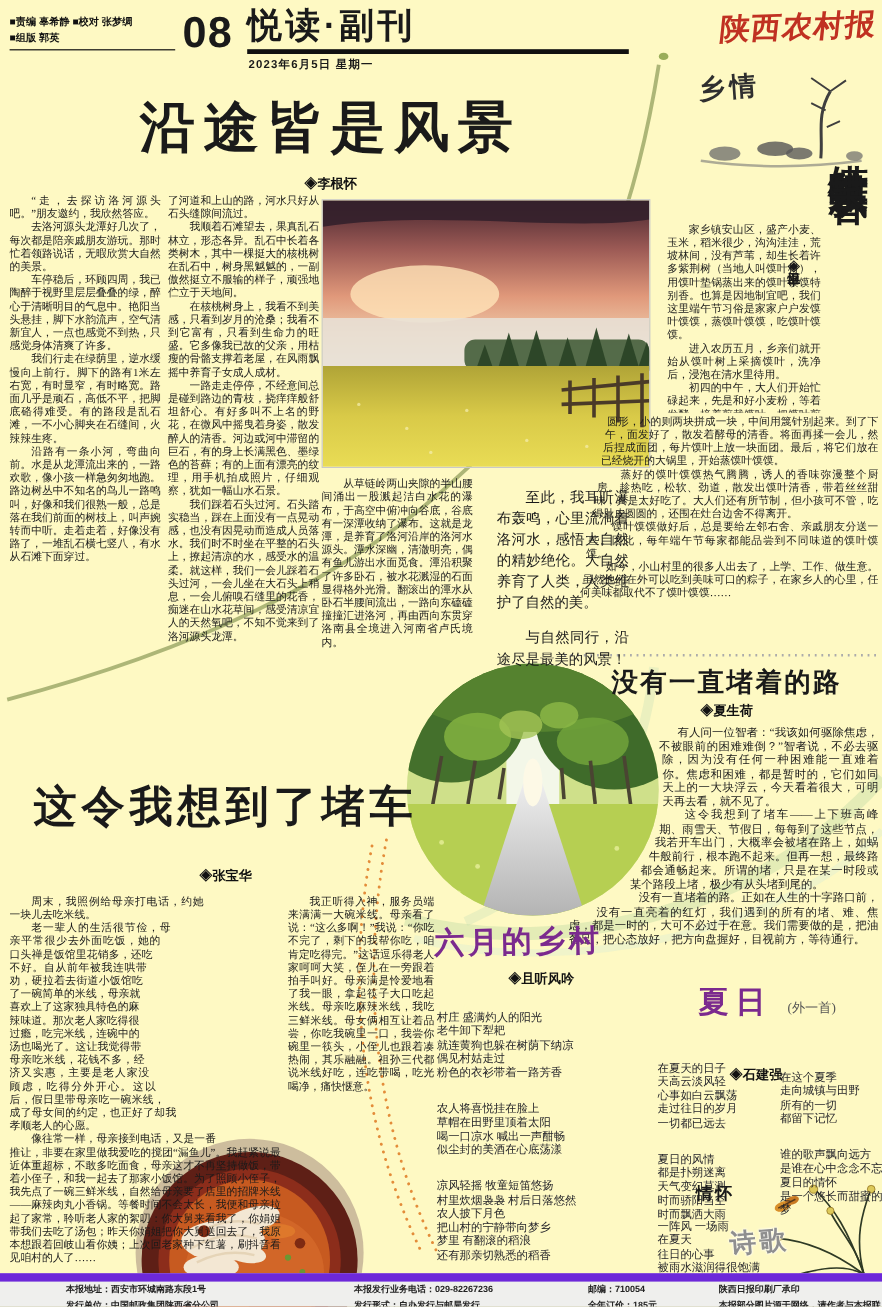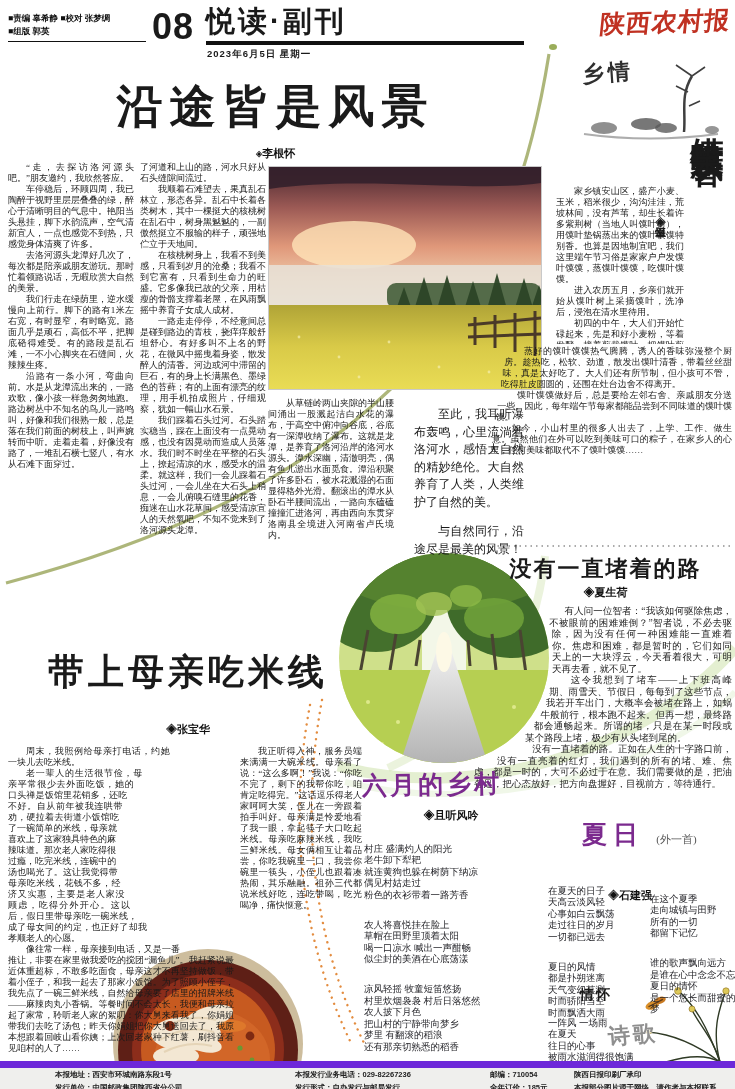--- a/index.html
+++ b/index.html
@@ -1,32 +1,32 @@
 <!DOCTYPE html>
 <html><head>
 <meta charset="utf-8">
 <style>
   html,body{margin:0;padding:0;background:#888;}
-  #page{position:relative;width:735px;height:1089px;background:#ffffff;overflow:hidden;
+  #page{position:relative;width:735px;height:1089px;background:#fef9c3;overflow:hidden;
         font-family:"Liberation Serif",serif;color:#1a1a1a;}
   .abs{position:absolute;}
   
   .staff{left:8px;top:12px;width:138px;font:bold 8.5px "Liberation Sans",sans-serif;
          color:#111;line-height:13px;border-bottom:1.5px solid #111;padding-bottom:3px;}
   .pagenum{left:152px;top:6px;font:900 36px "Liberation Sans",sans-serif;letter-spacing:1px;}
   .secttitle{left:206px;top:2px;font:900 29px "Liberation Sans",sans-serif;letter-spacing:3px;}
   .sectrule{left:206px;top:41px;width:318px;height:3.5px;background:#111;}
   .sectdate{left:207px;top:48px;font:bold 9.5px "Liberation Sans",sans-serif;letter-spacing:1px;}
   .masthead{left:575px;top:6px;width:155px;text-align:right;font:bold 25px "Liberation Serif",serif;
             color:#c03122;transform:skewX(-8deg) rotate(-2deg);letter-spacing:1px;}
   
   .main-title{left:8px;top:76px;width:535px;text-align:center;
               font:900 46px "Liberation Sans",sans-serif;letter-spacing:7px;}
   .byline{font:bold 11px "Liberation Sans",sans-serif;text-align:center;color:#111;}
-  .main-author{left:8px;top:146px;width:535px;font-family:Liberation Mono, monospace;}
+  .main-author{left:8px;top:146px;width:535px;}
   .body9{font-size:9px;line-height:11px;text-align:justify;overflow:hidden;}
   .body9 p,.body10 p{margin:0;text-indent:2em;}
   p.noind{text-indent:0 !important;}
   .mcol1{left:8px;top:162px;width:126px;height:462px;}
   .mcol2{left:140px;top:162px;width:126px;height:462px;}
   .mcol3{left:268px;top:398px;width:126px;height:228px;}
   .mcol4{left:402px;top:394px;width:134px;height:175px;font-size:12px;line-height:17.5px;
          text-align:justify;overflow:hidden;}
   .mcol4 p{margin:12px;text-indent:2em;}
   .photo{border:1px solid #c9c9c9;}
@@ -77,21 +77,21 @@
   .qh-body{left:548px;top:1006px;width:100px;}
   .poetry-label{left:608px;top:1020px;font:900 22px "Liberation Serif",serif;color:#8f8f8f;
                 letter-spacing:3px;transform:rotate(-5deg);
                 text-shadow:0 0 2px #fff,0 0 2px #fff;}
   .orchid{left:636px;top:982px;width:100px;height:82px;}
   
   .footer{left:0;top:1061px;width:735px;height:28px;background:#efefed;
           border-top:7px solid #6d28d9;}
   .frow{display:flex;padding-left:55px;font:bold 7.5px "Liberation Sans",sans-serif;
         color:#222;line-height:13px;}
-  .fc0{width:240px;} .fc1{width:195px;} .fc2{width:84px;} .fc3{flex:1;}
+  .fc0{width:240px;} .fc1{width:195px;} .fc2{width:109px;} .fc3{flex:1;}
   .deco{left:0;top:0;width:735px;height:1089px;pointer-events:none;}
   .z0{z-index:0;} .z1{z-index:1;} .z2{z-index:2;position:absolute;}
 </style>
 </head>
 <body>
 
 <div id="page">
 
   <svg class="abs deco z0" viewBox="0 0 735 1089">
     <path d="M549,54 C516,260 430,470 6,583" fill="none" stroke="#a9b273" stroke-width="3.2" opacity="0.95"></path>
@@ -160,22 +160,22 @@
         <line x1="226" y1="148" x2="226" y2="181"></line>
       <line x1="246" y1="146" x2="246" y2="185"></line>
         <line x1="266" y1="144" x2="266" y2="189"></line>
       <line x1="199" y1="158" x2="272" y2="151"></line>
         <line x1="199" y1="170" x2="272" y2="167"></line>
     </g>
   </svg>
 
   <div class="abs body9 mcol1 z2">
     <p>“走，去探访洛河源头吧。”朋友邀约，我欣然答应。</p>
+    <p>去洛河源头龙潭好几次了，每次都是陪亲戚朋友游玩。那时忙着领路说话，无暇欣赏大自然的美景。</p>
     <p>车停稳后，环顾四周，我已陶醉于视野里层层叠叠的绿，醉心于清晰明目的气息中。艳阳当头悬挂，脚下水韵流声，空气清新宜人，一点也感觉不到热，只感觉身体清爽了许多。</p>
-    <p>去洛河源头龙潭好几次了，每次都是陪亲戚朋友游玩。那时忙着领路说话，无暇欣赏大自然的美景。</p>
     <p>我们行走在绿荫里，逆水缓慢向上前行。脚下的路有1米左右宽，有时显窄，有时略宽。路面几乎是顽石，高低不平，把脚底硌得难受。有的路段是乱石滩，一不小心脚夹在石缝间，火辣辣生疼。</p>
     <p>沿路有一条小河，弯曲向前。水是从龙潭流出来的，一路欢歌，像小孩一样急匆匆地跑。路边树丛中不知名的鸟儿一路鸣叫，好像和我们很熟一般，总是落在我们前面的树枝上，叫声婉转而中听。走着走着，好像没有路了，一堆乱石横七竖八，有水从石滩下面穿过。</p>
   </div>
   <div class="abs body9 mcol3 z2">
     <p>从草链岭两山夹隙的半山腰间涌出一股溅起洁白水花的瀑布，于高空中俯冲向谷底，谷底有一深潭收纳了瀑布。这就是龙潭，是养育了洛河沿岸的洛河水源头。潭水深幽，清澈明亮，偶有鱼儿游出水面觅食。潭沿积聚了许多卧石，被水花溅湿的石面显得格外光滑。翻滚出的潭水从卧石半腰间流出，一路向东磕磕撞撞汇进洛河，再由西向东贯穿洛南县全境进入河南省卢氏境内。</p>
   </div>
   <div class="abs body9 mcol2 z2">
     <p class="noind">了河道和上山的路，河水只好从石头缝隙间流过。</p>
     <p>我顺着石滩望去，果真乱石林立，形态各异。乱石中长着各类树木，其中一棵挺大的核桃树在乱石中，树身黑魆魆的，一副傲然挺立不服输的样子，顽强地伫立于天地间。</p>
     <p>在核桃树身上，我看不到美感，只看到岁月的沧桑；我看不到它富有，只看到生命力的旺盛。它多像我已故的父亲，用枯瘦的骨骼支撑着老屋，在风雨飘摇中养育子女成人成材。</p>
@@ -199,20 +199,21 @@
   <div class="abs badge-txt z2">乡情</div>
   <div class="abs mo-title z2">馍叶馍馍飘香</div>
   <div class="abs mo-author z2">◈辛恒卫</div>
   <div class="abs body9 mo-narrow z2">
     <p>家乡镇安山区，盛产小麦、玉米，稻米很少，沟沟洼洼，荒坡林间，没有芦苇，却生长着许多紫荆树（当地人叫馍叶树），用馍叶垫锅蒸出来的馍叶馍馍特别香。也算是因地制宜吧，我们这里端午节习俗是家家户户发馍叶馍馍，蒸馍叶馍馍，吃馍叶馍馍。</p>
     <p>进入农历五月，乡亲们就开始从馍叶树上采摘馍叶，洗净后，浸泡在清水里待用。</p>
     <p>初四的中午，大人们开始忙碌起来，先是和好小麦粉，等着发酵，接着剪裁馍叶，把馍叶剪成碗口大小的</p>
   </div>
   <div class="abs body9 mo-wide z2">
     <div class="arc-spacer"></div>
+    <p class="noind">圆形，小的则两块拼成一块，中间用篾针别起来。到了下午，面发好了，散发着酵母的清香。将面再揉一会儿，然后捏成面团，每片馍叶上放一块面团。最后，将它们放在已经烧开的大锅里，开始蒸馍叶馍馍。</p>
     <p>蒸好的馍叶馍馍热气腾腾，诱人的香味弥漫整个厨房。趁热吃，松软、劲道，散发出馍叶清香，带着丝丝甜味，真是太好吃了。大人们还有所节制，但小孩可不管，吃得肚皮圆圆的，还围在灶台边舍不得离开。</p>
     <p>馍叶馍馍做好后，总是要给左邻右舍、亲戚朋友分送一些。因此，每年端午节每家都能品尝到不同味道的馍叶馍馍。</p>
     <p>如今，小山村里的很多人出去了，上学、工作、做生意。虽然他们在外可以吃到美味可口的粽子，在家乡人的心里，任何美味都取代不了馍叶馍馍……</p>
   </div>
 
   <div class="abs dulu-title z2">没有一直堵着的路</div>
   <div class="abs byline dulu-author z2">◈夏生荷</div>
 
   <svg class="abs photo-road z1" viewBox="0 0 212 212">
     <defs>
@@ -255,21 +256,21 @@
     </g>
   </svg>
 
   <div class="abs body9 dulu-body z2">
     <div class="circ-spacer"></div>
     <p>有人问一位智者：“我该如何驱除焦虑，不被眼前的困难难倒？”智者说，不必去驱除，因为没有任何一种困难能一直难着你。焦虑和困难，都是暂时的，它们如同天上的一大块浮云，今天看着很大，可明天再去看，就不见了。</p>
     <p>这令我想到了堵车——上下班高峰期、雨雪天、节假日，每每到了这些节点，我若开车出门，大概率会被堵在路上，如蜗牛般前行，根本跑不起来。但再一想，最终路都会通畅起来。所谓的堵，只是在某一时段或某个路段上堵，极少有从头堵到尾的。</p>
     <p>没有一直堵着的路。正如在人生的十字路口前，没有一直亮着的红灯，我们遇到的所有的堵、难、焦虑，都是一时的，大可不必过于在意。我们需要做的是，把油备足，把心态放好，把方向盘握好，目视前方，等待通行。</p>
   </div>
 
-  <div class="abs mx-title z2">带上母亲吃米线</div>
+  <div class="abs mx-title z2">这令我想到了堵车</div>
   <div class="abs byline mx-author z2">◈张宝华</div>
   <div class="abs body9 mx-col1 z2">
     <div class="bowl-spacer"></div>
     <p>周末，我照例给母亲打电话，约她一块儿去吃米线。</p>
     <p>老一辈人的生活很节俭，母亲平常很少去外面吃饭，她的口头禅是饭馆里花销多，还吃不好。自从前年被我连哄带劝，硬拉着去街道小饭馆吃了一碗简单的米线，母亲就喜欢上了这家独具特色的麻辣味道。那次老人家吃得很过瘾，吃完米线，连碗中的汤也喝光了。这让我觉得带母亲吃米线，花钱不多，经济又实惠，主要是老人家没顾虑，吃得分外开心。这以后，假日里带母亲吃一碗米线，成了母女间的约定，也正好了却我孝顺老人的心愿。</p>
     <p>像往常一样，母亲接到电话，又是一番推让，非要在家里做我爱吃的搅团“漏鱼儿”。我赶紧说最近体重超标，不敢多吃面食，母亲这才不再坚持做饭，带着小侄子，和我一起去了那家小饭馆。为了照顾小侄子，我先点了一碗三鲜米线，自然给母亲要了店里的招牌米线——麻辣肉丸小香锅。等餐时间不会太长，我便和母亲拉起了家常，聆听老人家的絮叨：你大舅来看我了，你娟姐带我们去吃了汤包；昨天你娟姐把你大舅送回去了，我原本想跟着回岐山看你姨；上次回老家种下红薯，刷抖音看见咱村的人了……</p>
   </div>
   <div class="abs body9 mx-col2 z2">
     <p>我正听得入神，服务员端来满满一大碗米线。母亲看了说：“这么多啊！”我说：“你吃不完了，剩下的我帮你吃，咱肯定吃得完。”这话逗乐得老人家呵呵大笑，侄儿在一旁跟着拍手叫好。母亲满是怜爱地看了我一眼，拿起筷子大口吃起米线。母亲吃麻辣米线，我吃三鲜米线。母女俩相互让着品尝，你吃我碗里一口，我尝你碗里一筷头，小侄儿也跟着凑热闹，其乐融融。祖孙三代都说米线好吃，连吃带喝，吃光喝净，痛快惬意。</p>
   </div>

